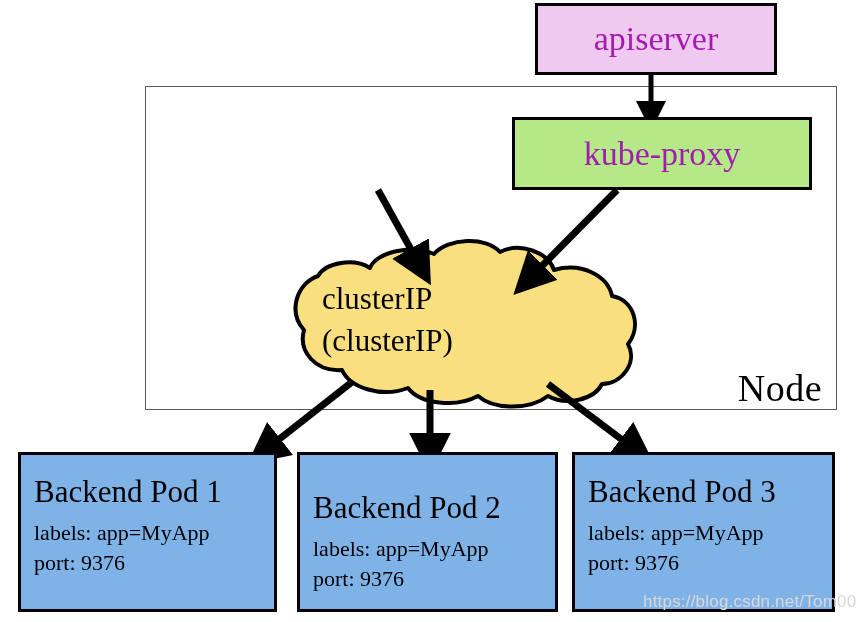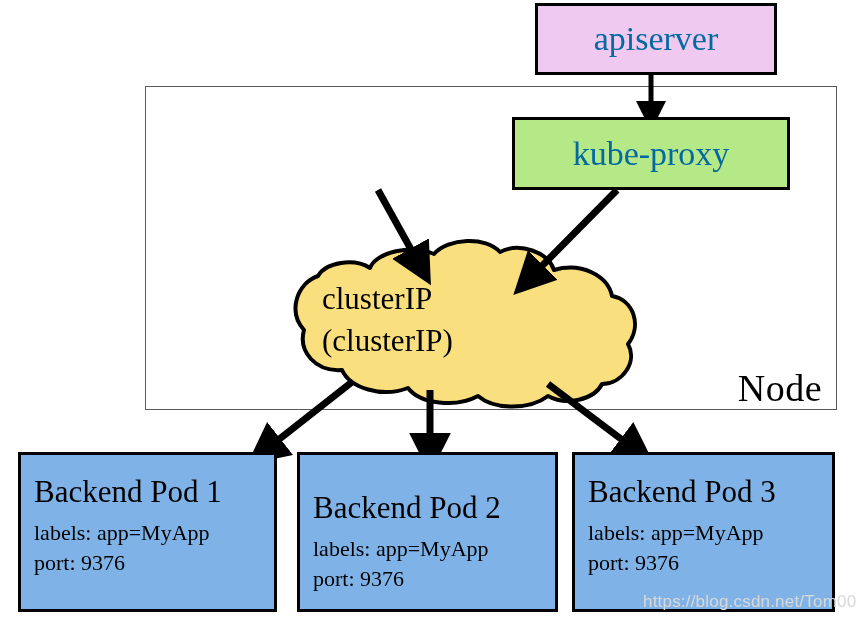--- a/index.html
+++ b/index.html
@@ -41,42 +41,42 @@
     line-height: 1;
     letter-spacing: 0.5px;
   }
   .box {
     position: absolute;
     box-sizing: border-box;
     border: 3px solid #000000;
     display: flex;
     align-items: center;
     justify-content: center;
-    color: #0369a1;
+    color: #a21caf;
   }
   #apiserver-box {
     left: 535px;
     top: 3px;
     width: 242px;
     height: 72px;
     background: #efc9ef;
     font-size: 34px;
   }
   #client-box {
     left: 205px;
     top: 117px;
     width: 257px;
     height: 73px;
     background: #f0c983;
     font-size: 34px;
   }
   #kubeproxy-box {
     left: 512px;
     top: 117px;
-    width: 278px;
+    width: 300px;
     height: 73px;
     background: #b5e887;
     font-size: 34px;
   }
   .pod-box {
     position: absolute;
     box-sizing: border-box;
     border: 3px solid #000000;
     background: #7fb3e8;
     top: 452px;

